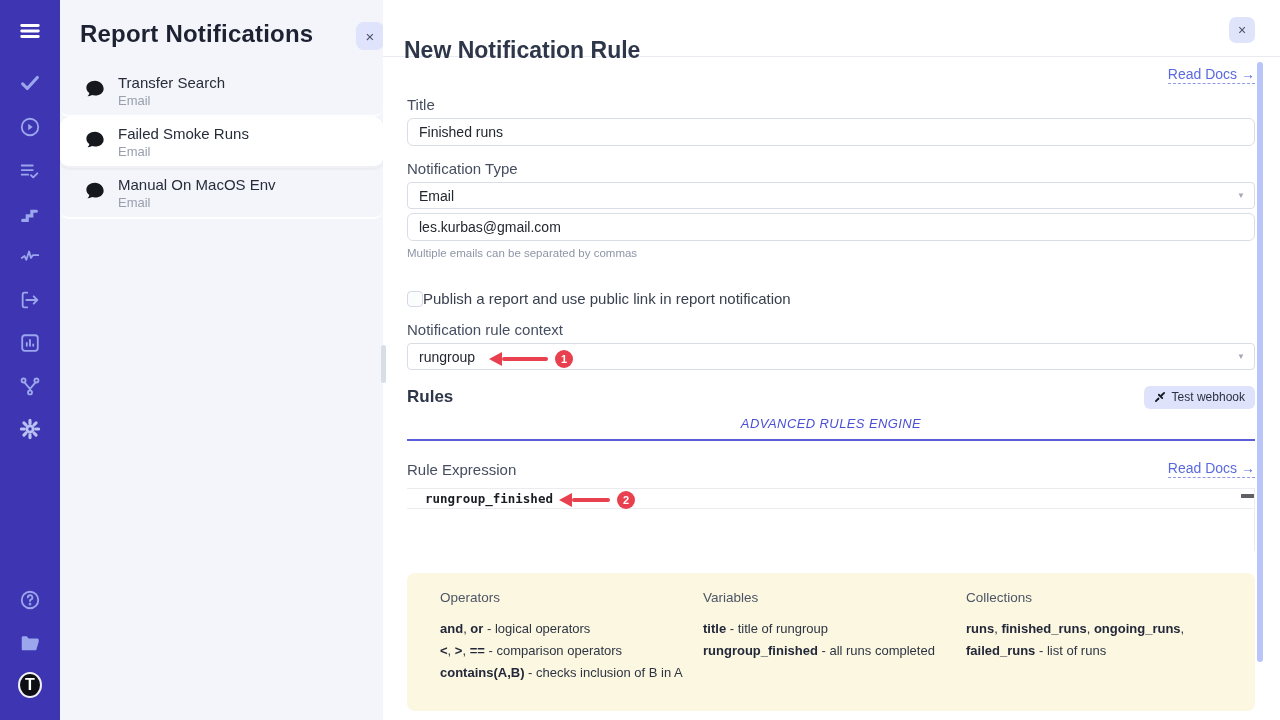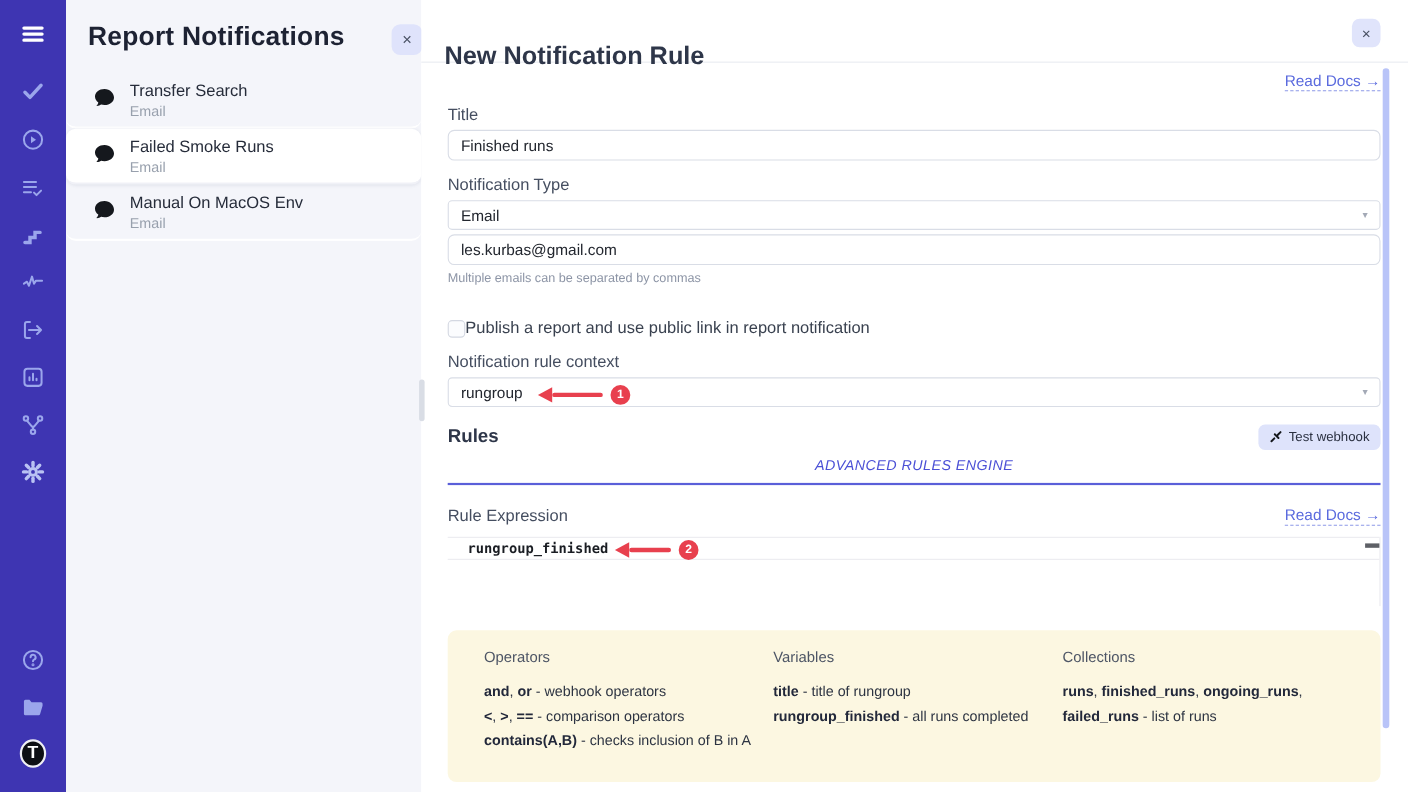--- a/index.html
+++ b/index.html
@@ -308,21 +308,21 @@
           <span class="head"></span>
           <span class="tail" style="width:38px"></span>
           <span class="badge">2</span>
         </div>
       </div>
     </div>
 
     <div class="help" id="help-panel">
         <div>
           <div class="help-header">Operators</div>
-          <div class="help-line"><b>and</b><span>, </span><b>or</b><span> - webhook operators</span></div>
+          <div class="help-line"><b>and</b><span>, </span><b>or</b><span> - logical operators</span></div>
           <div class="help-line"><b>&lt;</b><span>, </span><b>&gt;</b><span>, </span><b>==</b><span> - comparison operators</span></div>
           <div class="help-line"><b>contains(A,B)</b><span> - checks inclusion of B in A</span></div>
         </div>
         <div>
           <div class="help-header">Variables</div>
           <div class="help-line"><b>title</b><span> - title of rungroup</span></div>
           <div class="help-line"><b>rungroup_finished</b><span> - all runs completed</span></div>
         </div>
         <div>
           <div class="help-header">Collections</div>

